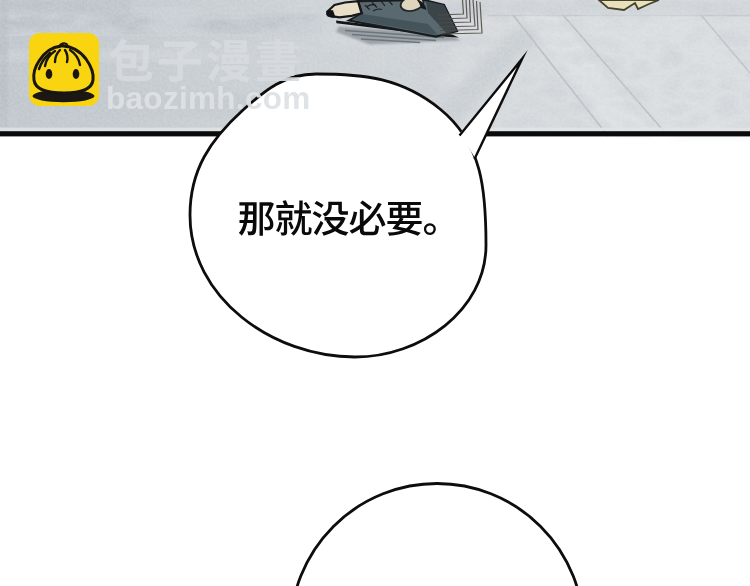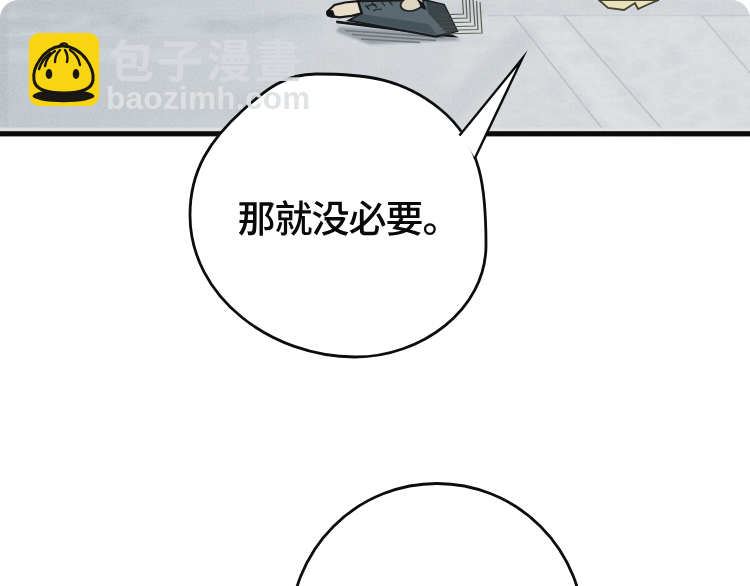--- a/index.html
+++ b/index.html
@@ -1,16 +1,16 @@
 <!DOCTYPE html>
 <html><head>
 <meta charset="utf-8">
 <style>
 html,body{margin:0;padding:0;background:#fff;}
-.page{position:relative;width:750px;height:586px;overflow:hidden;background:#fff;font-family:"Liberation Sans",sans-serif;border-radius:19px;}
+.page{position:relative;width:750px;height:586px;overflow:hidden;background:#fff;font-family:"Liberation Sans",sans-serif;}
 </style>
 </head>
 <body>
 <div class="page">
 <svg width="750" height="586" viewBox="0 0 750 586">
 <defs>
 <linearGradient id="floorg" x1="0" y1="0" x2="1" y2="0">
 <stop offset="0" stop-color="#bac1c7"></stop>
 <stop offset="0.33" stop-color="#c6ccd0"></stop>
 <stop offset="0.52" stop-color="#d4d8db"></stop>

